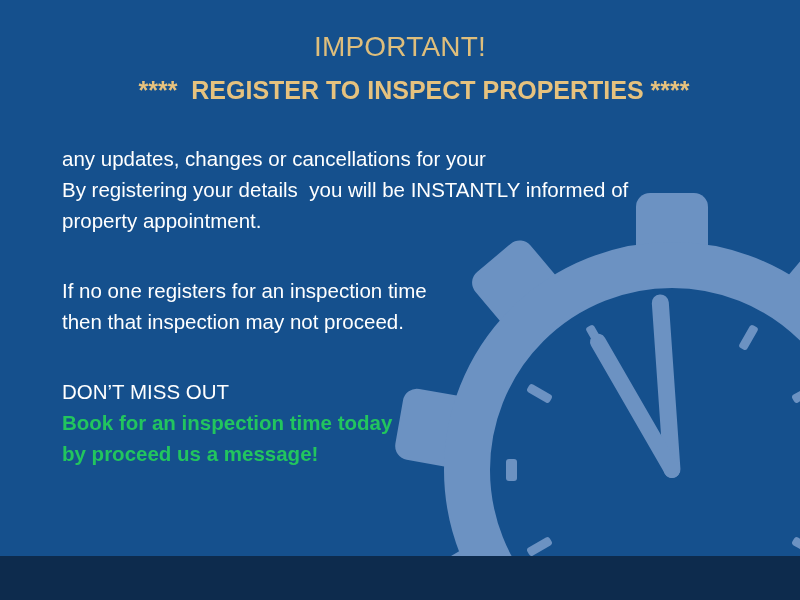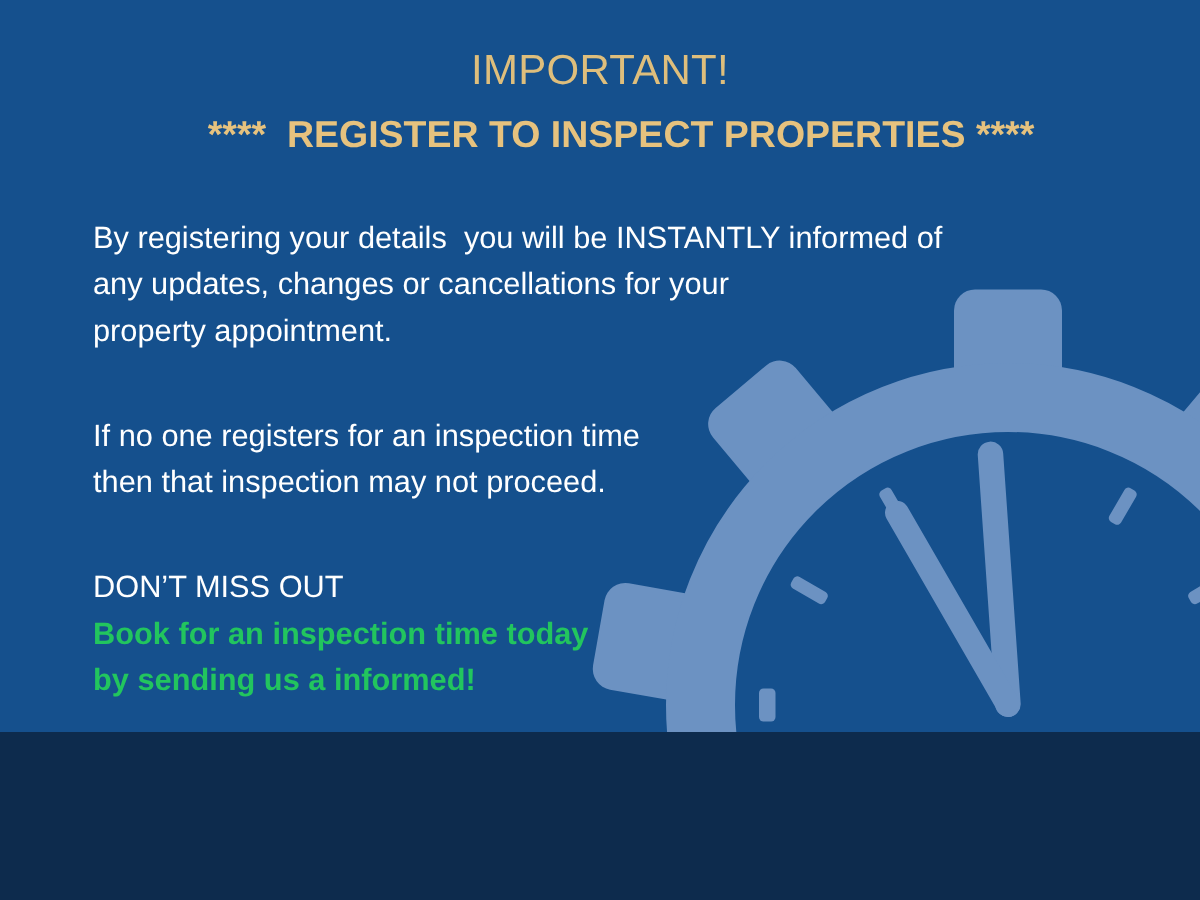--- a/index.html
+++ b/index.html
@@ -4,21 +4,21 @@
 <title>Register To Inspect Properties</title>
 <style>
   html, body {
     margin: 0;
     padding: 0;
     background: #0d2b4d;
   }
   .slide {
     position: relative;
     width: 800px;
-    height: 488px;
+    height: 556px;
     overflow: hidden;
     background: #15508D;
     font-family: "Liberation Sans", sans-serif;
     text-decoration: underline;
     -webkit-font-smoothing: antialiased;
   }
 
   
   .clock-art {
     position: absolute;
@@ -170,31 +170,31 @@
   </svg>
 
   <div class="header">
     <div class="header-line1">IMPORTANT!</div>
     <div class="header-line2">****  REGISTER TO INSPECT PROPERTIES ****</div>
   </div>
 
   <div class="body-copy">
 
     <div class="para">
+      <div class="line">any updates, changes or cancellations for your</div>
       <div class="line">By registering your details  you will be INSTANTLY informed of</div>
-      <div class="line">any updates, changes or cancellations for your</div>
       <div class="line">property appointment.</div>
     </div>
 
     <div class="para">
       <div class="line">If no one registers for an inspection time</div>
       <div class="line">then that inspection may not proceed.</div>
     </div>
 
     <div class="para">
       <div class="line">DON’T MISS OUT</div>
       <div class="line gold">Book for an inspection time today</div>
-      <div class="line gold">by sending us a informed!</div>
+      <div class="line gold">by proceed us a message!</div>
     </div>
 
   </div>
 
 </div>
 
 </body></html>

